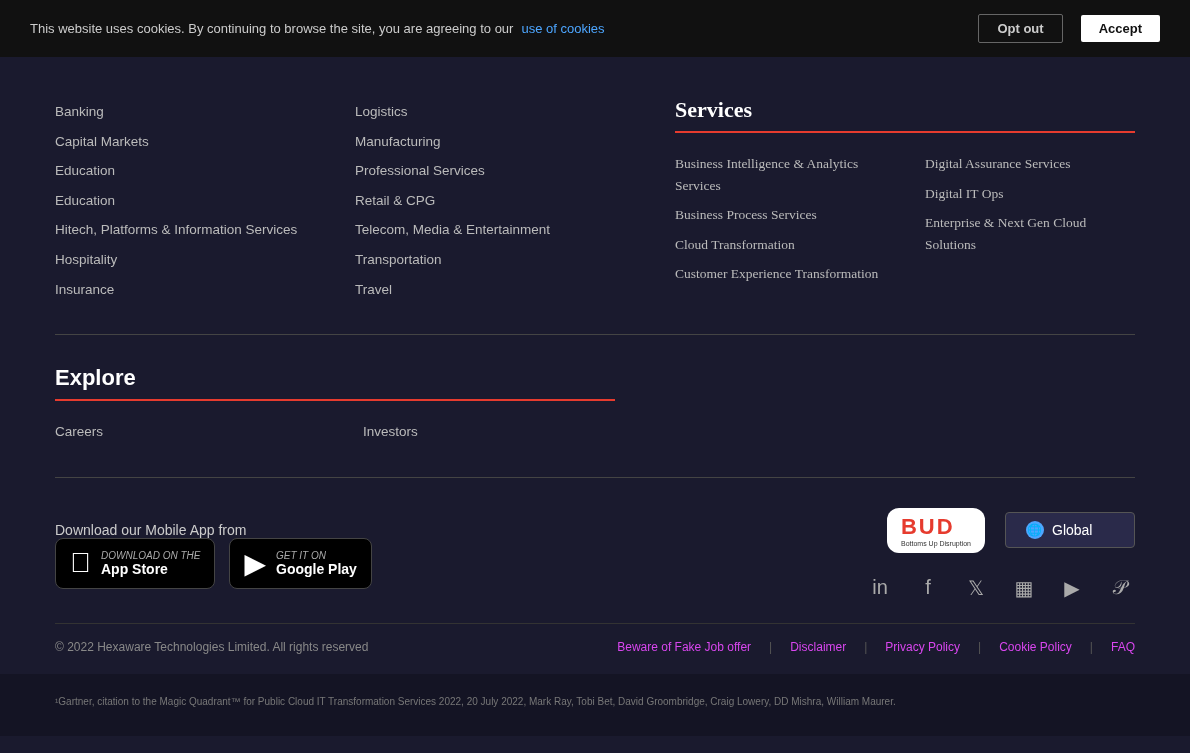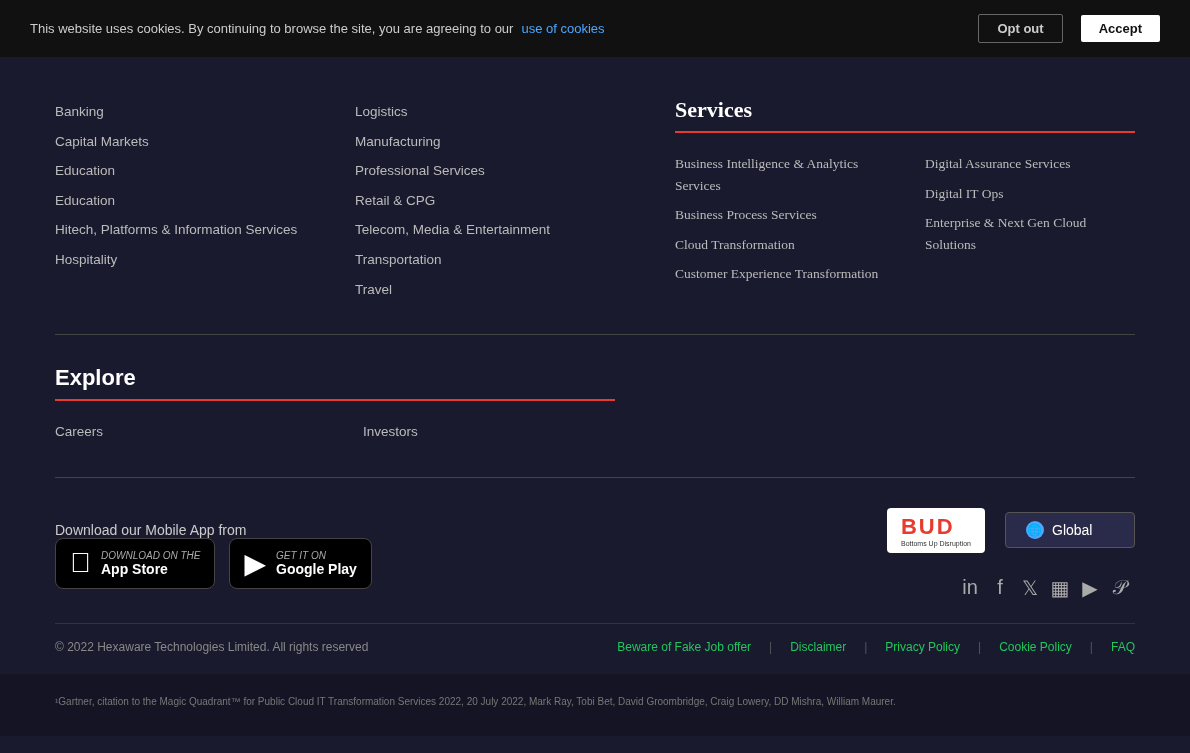--- a/index.html
+++ b/index.html
@@ -185,21 +185,21 @@
     }
 
     .logo-global-row {
       display: flex;
       align-items: center;
       gap: 20px;
     }
 
     .bud-logo {
       background: #fff;
-      border-radius: 4px;
+      border-radius: 12px;
       padding: 6px 14px;
       display: flex;
       align-items: center;
       gap: 6px;
       min-width: 90px;
     }
 
     .bud-logo-text {
       display: flex;
       flex-direction: column;
@@ -238,20 +238,21 @@
       border-radius: 50%;
       background: #4da6ff;
       display: inline-flex;
       align-items: center;
       justify-content: center;
       font-size: 12px;
     }
 
     .social-icons {
       display: flex;
+      gap: 18px;
       align-items: flex-end;
     }
 
     .social-icon {
       color: #aaa;
       font-size: 20px;
       cursor: pointer;
       width: 30px;
       height: 30px;
       display: flex;
@@ -269,21 +270,21 @@
       font-size: 12px;
       color: #888;
     }
 
     .policy-links {
       display: flex;
       gap: 18px;
     }
 
     .policy-link {
-      color: #22c55e;
+      color: #d946ef;
       text-decoration: none;
       cursor: pointer;
     }
 
     .separator {
       color: #555;
     }
 
     
     .disclaimer-section {
@@ -316,20 +317,21 @@
     <div class="section-left">
       <div class="columns-2">
         <div class="col">
 
         <a class="footer-link" href="#">Banking</a>
             <a class="footer-link" href="#">Capital Markets</a>
             <a class="footer-link" href="#">Education</a>
             <a class="footer-link" href="#">Education</a>
             <a class="footer-link" href="#">Hitech, Platforms &amp; Information Services</a>
             <a class="footer-link" href="#">Hospitality</a>
+            <a class="footer-link" href="#">Insurance</a>
           </div>
         <div class="col">
 
         <a class="footer-link" href="#">Logistics</a>
             <a class="footer-link" href="#">Manufacturing</a>
             <a class="footer-link" href="#">Professional Services</a>
             <a class="footer-link" href="#">Retail &amp; CPG</a>
             <a class="footer-link" href="#">Telecom, Media &amp; Entertainment</a>
             <a class="footer-link" href="#">Transportation</a>
             <a class="footer-link" href="#">Travel</a>

